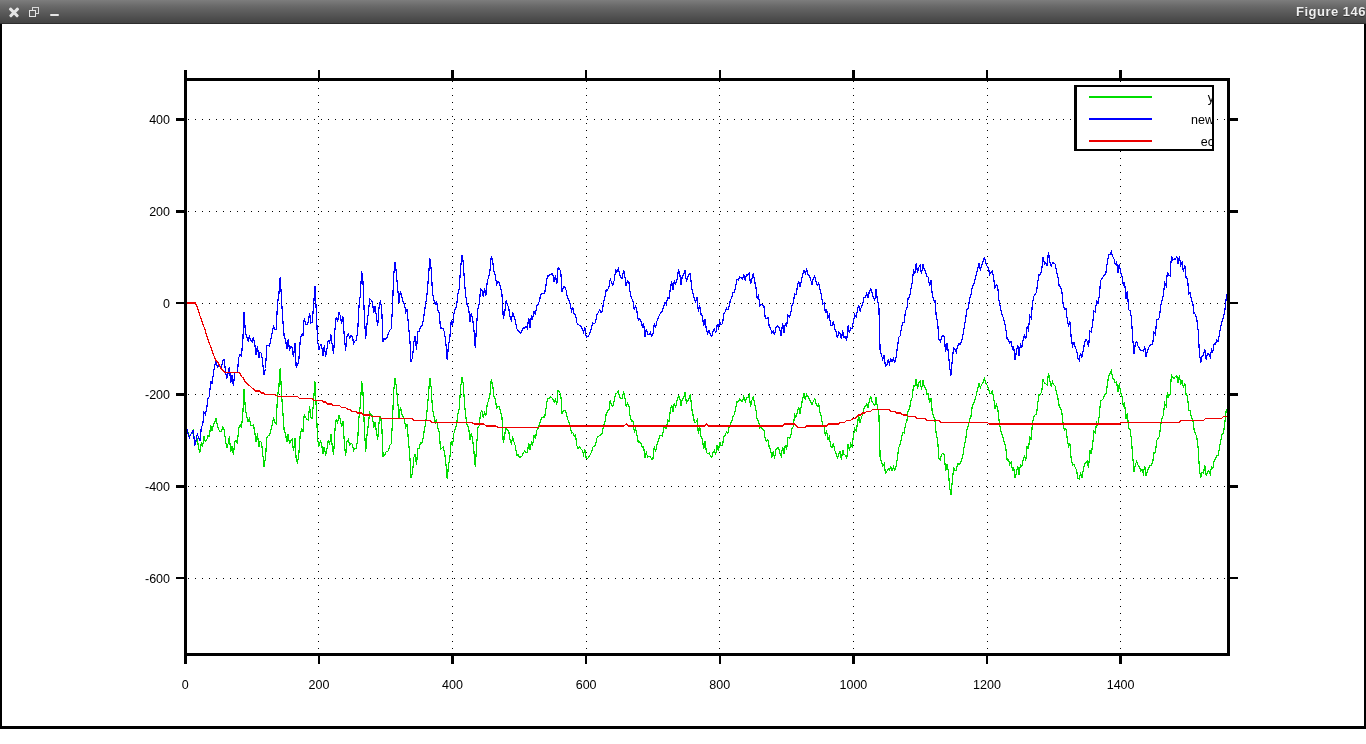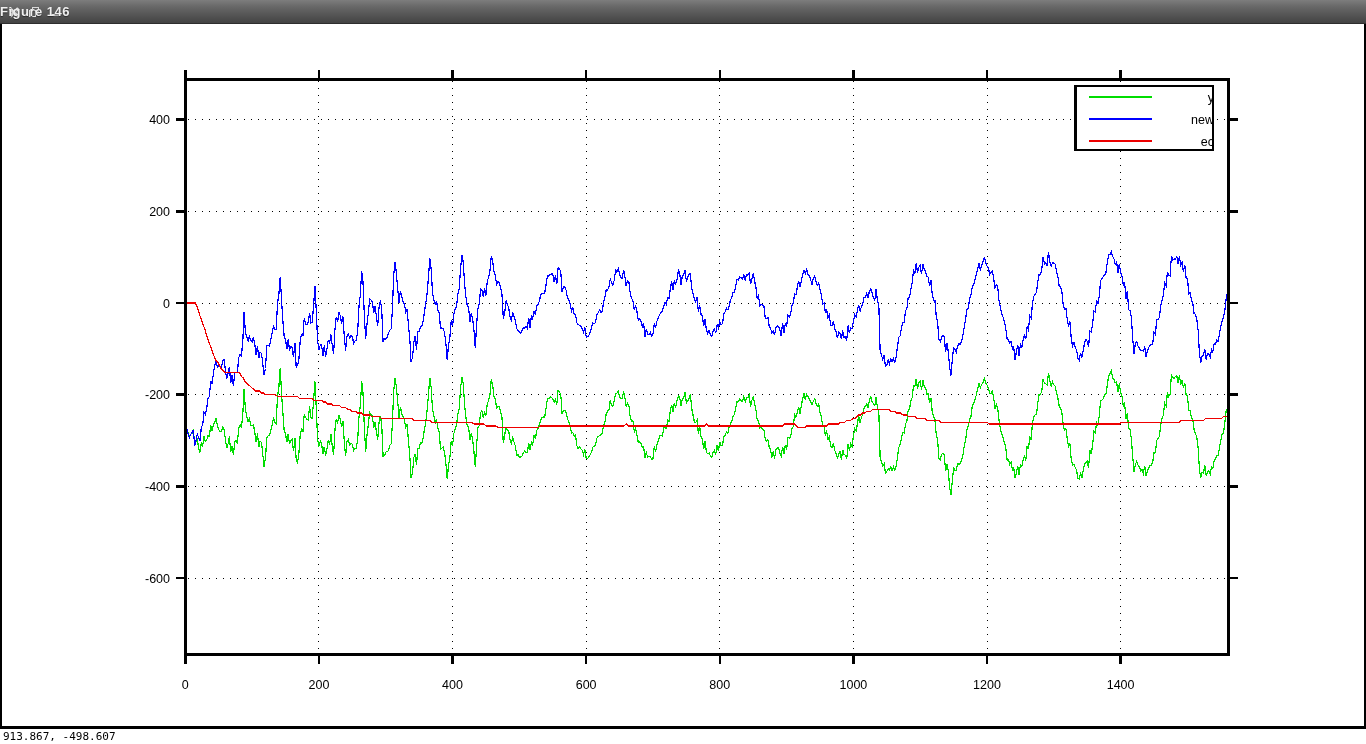--- a/index.html
+++ b/index.html
@@ -7,21 +7,21 @@
   .window{position:relative;width:1366px;height:744px;background:#ffffff;}
 
   
   .titlebar{
     position:absolute;top:0;left:0;width:1366px;height:24px;
     background:linear-gradient(#7d7d7d,#676767 30%,#555555 65%,#434343);
     border-bottom:1px solid #2e2e2e;box-sizing:border-box;
   }
   .tb-title{
     position:absolute;left:0;right:0;top:0;height:23px;line-height:23px;
-    text-align:left;color:#efefef;font-weight:bold;font-size:13px;
+    text-align:right;color:#efefef;font-weight:bold;font-size:13px;
     text-shadow:0 1px 1px #2a2a2a;letter-spacing:.5px;
   }
   .tb-controls{position:absolute;left:8px;top:0;height:23px;display:flex;align-items:center;gap:8px;}
   .tb-btn{display:inline-flex;width:12px;height:12px;align-items:center;justify-content:center;cursor:pointer;}
   .icon-close{position:relative;width:10px;height:10px;}
   .icon-close::before,.icon-close::after{
     content:'';position:absolute;left:-1px;top:4px;width:12px;height:2.6px;background:#e6e6e6;border-radius:1px;
   }
   .icon-close::before{transform:rotate(45deg);}
   .icon-close::after{transform:rotate(-45deg);}
@@ -141,17 +141,14 @@
           <line x1="1087" y1="117" x2="1150" y2="117" stroke="#ee0000" stroke-width="1.5" shape-rendering="crispEdges"></line>
           <text x="1212" y="121.5" text-anchor="end" font-size="12.5" fill="#000" clip-path="url(#legend-clip)">ec</text>
         </g>
         <clipPath id="legend-clip">
           <rect x="1073.5" y="62" width="137.5" height="64"></rect>
         </clipPath>
         <rect x="183.5" y="55" width="1042.5" height="575" fill="none" pointer-events="all"></rect>
       </svg>
   </div>
 
-  <div class="statusbar">
-    <span>913.867, -498.607</span>
-  </div>
 
 </div>
 
 </body></html>

